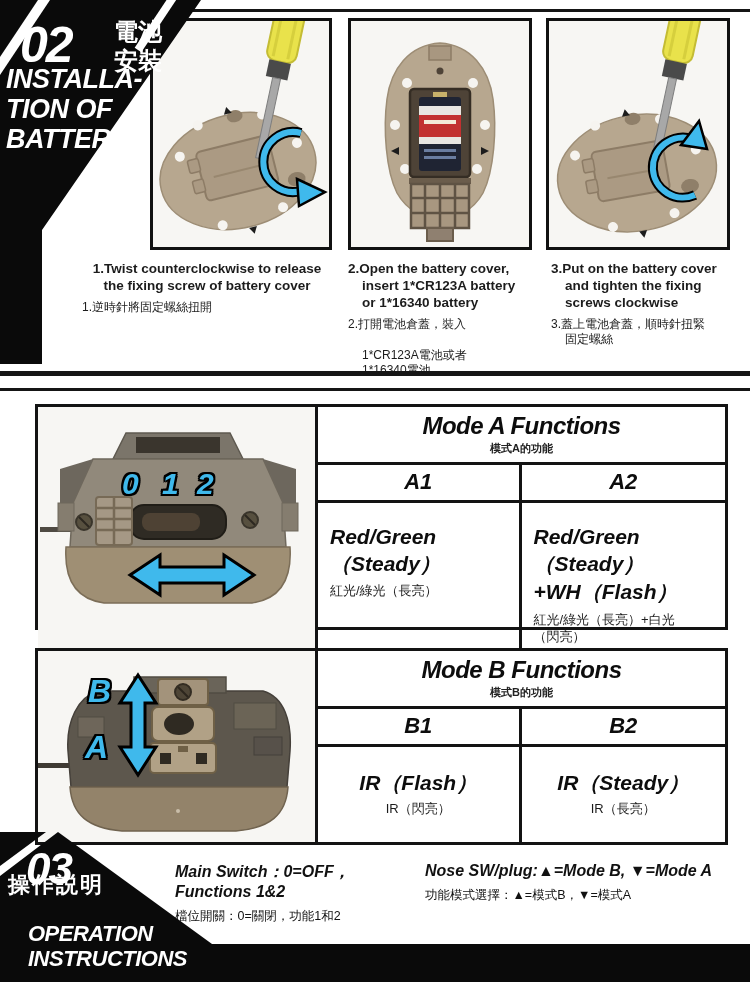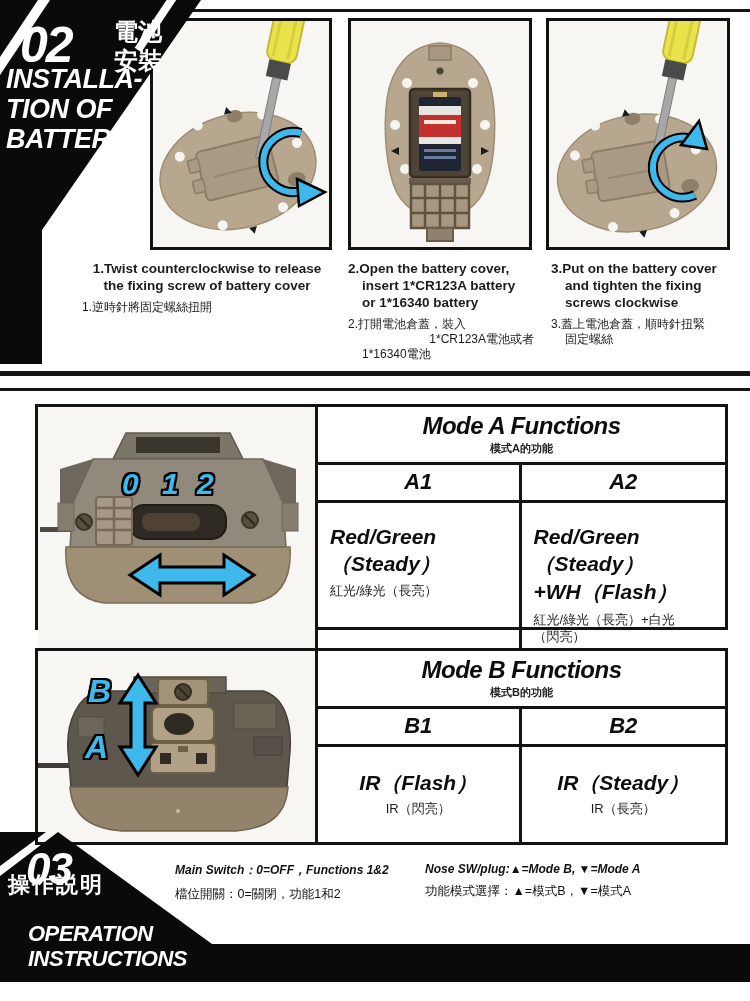--- a/index.html
+++ b/index.html
@@ -41,21 +41,21 @@
   .mode-cell .cn { font-size:13px; line-height:1.35; color:#1c1c1c; margin-top:4px; }
   .mode-cell.centered { text-align:center; padding:22px 6px 6px 6px; }
 
   
   .blue-label { position:absolute; z-index:4; color:#3fb9ec; font-style:italic; font-weight:bold;
     text-shadow:-2px 0 0 #000, 2px 0 0 #000, 0 -2px 0 #000, 0 2px 0 #000,
                 -2px -2px 0 #000, 2px 2px 0 #000, -2px 2px 0 #000, 2px -2px 0 #000; }
 
   
   .op-text { position:absolute; color:#111; z-index:1; }
-  .op-en { font-size:12px; font-weight:bold; font-style:italic; }
+  .op-en { font-size:16px; font-weight:bold; font-style:italic; }
   .op-cn { font-size:12.5px; margin-top:7px; }
 </style>
 </head>
 <body>
 
 <div id="page">
 
   <div class="hline" style="top:9px; height:3px; z-index:1;"></div>
 
   <svg class="banner-svg" style="left:0; top:0;" width="210" height="372" viewBox="0 0 210 372">
@@ -184,21 +184,21 @@
   <div class="caption center-en" style="left:82px; top:260px; width:250px;">
     <div class="en">1.Twist counterclockwise to release</div>
     <div class="en">the fixing screw of battery cover</div>
     <div class="cn">1.逆時針將固定螺絲扭開</div>
   </div>
   <div class="caption" style="left:348px; top:260px; width:186px;">
     <div class="en">2.Open the battery cover,</div>
     <div class="en cont">insert 1*CR123A battery</div>
     <div class="en cont">or 1*16340 battery</div>
     <div class="cn">2.打開電池倉蓋，裝入</div>
-    <div class="cn cont" style="margin-top:0;text-align:right;">1*CR123A電池或者</div>
+    <div class="cn cont" style="margin-top:16px;">1*CR123A電池或者</div>
     <div class="cn cont" style="margin-top:0;">1*16340電池</div>
   </div>
   <div class="caption" style="left:551px; top:260px; width:182px;">
     <div class="en">3.Put on the battery cover</div>
     <div class="en cont">and tighten the fixing</div>
     <div class="en cont">screws clockwise</div>
     <div class="cn">3.蓋上電池倉蓋，順時針扭緊</div>
     <div class="cn cont" style="margin-top:0;">固定螺絲</div>
   </div>
 

